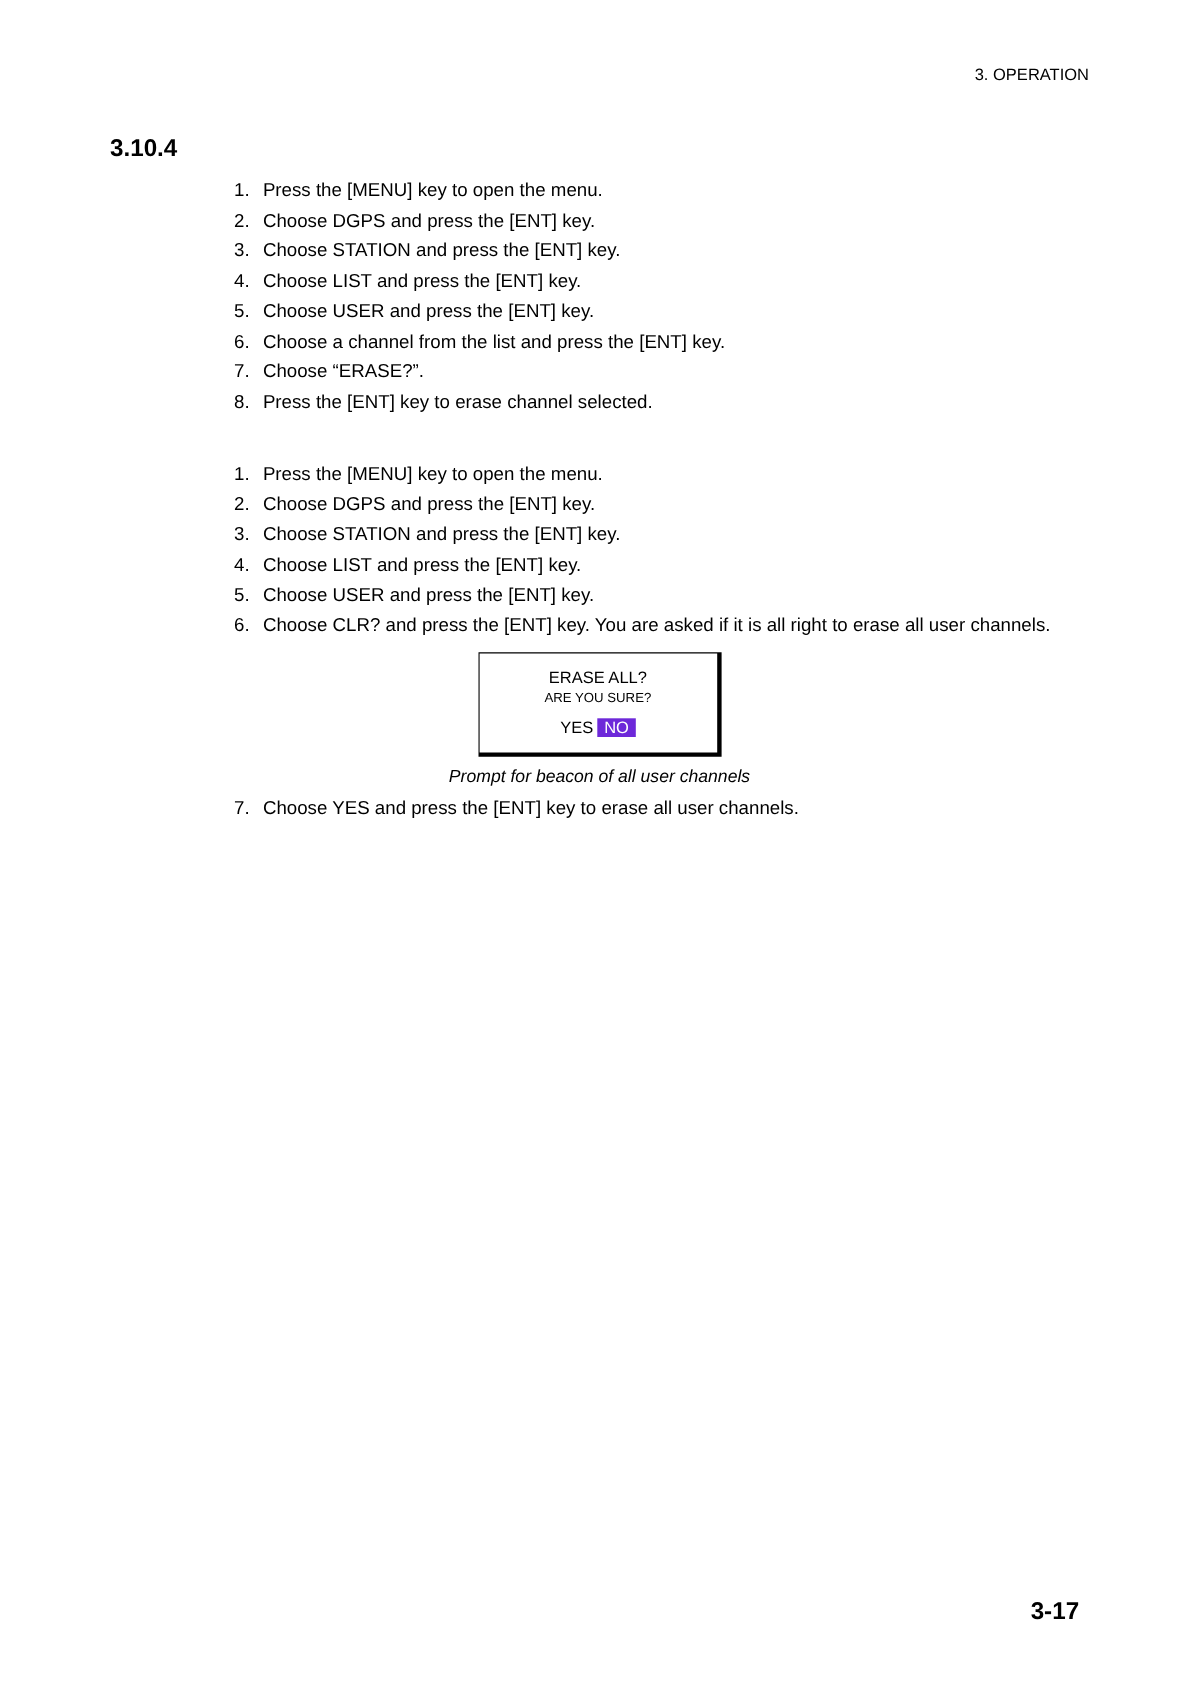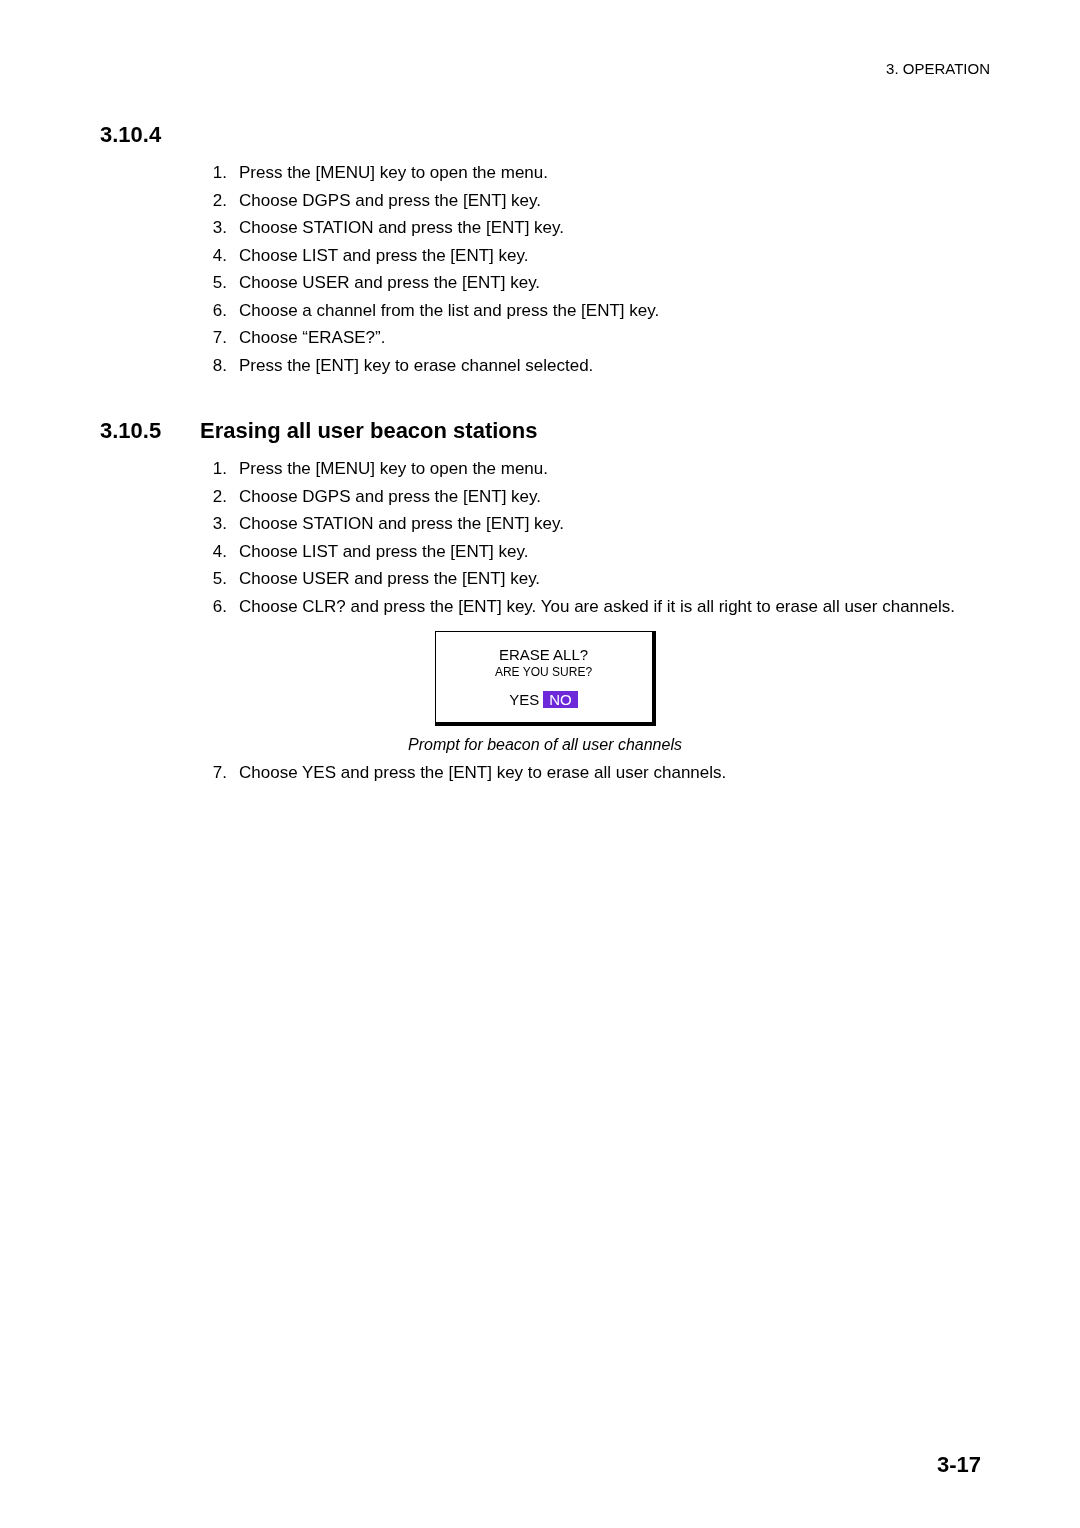--- a/index.html
+++ b/index.html
@@ -22,20 +22,21 @@
       margin-bottom: 45px;
     }
     .section {
       margin-bottom: 40px;
     }
     .section-heading {
       display: flex;
       font-weight: bold;
       font-size: 22px;
       margin-bottom: 12px;
+      gap: 24px;
     }
     .section-num {
       width: 100px;
       flex-shrink: 0;
     }
     .section-title {
       flex: 1;
     }
     .list-container {
       padding-left: 105px;
@@ -137,24 +138,20 @@
       <div class="list-text">Choose “ERASE?”.</div>
     </div>
     <div class="list-item">
       <div class="list-num">8.</div>
       <div class="list-text">Press the [ENT] key to erase channel selected.</div>
     </div>
   </div>
 </div>
 
 <div class="section">
-  <div class="section-heading">
-    <div class="section-num">3.10.5</div>
-    <div class="section-title">Erasing all user beacon stations</div>
-  </div>
   <div class="list-container">
     <div class="list-item">
       <div class="list-num">1.</div>
       <div class="list-text">Press the [MENU] key to open the menu.</div>
     </div>
     <div class="list-item">
       <div class="list-num">2.</div>
       <div class="list-text">Choose DGPS and press the [ENT] key.</div>
     </div>
     <div class="list-item">

